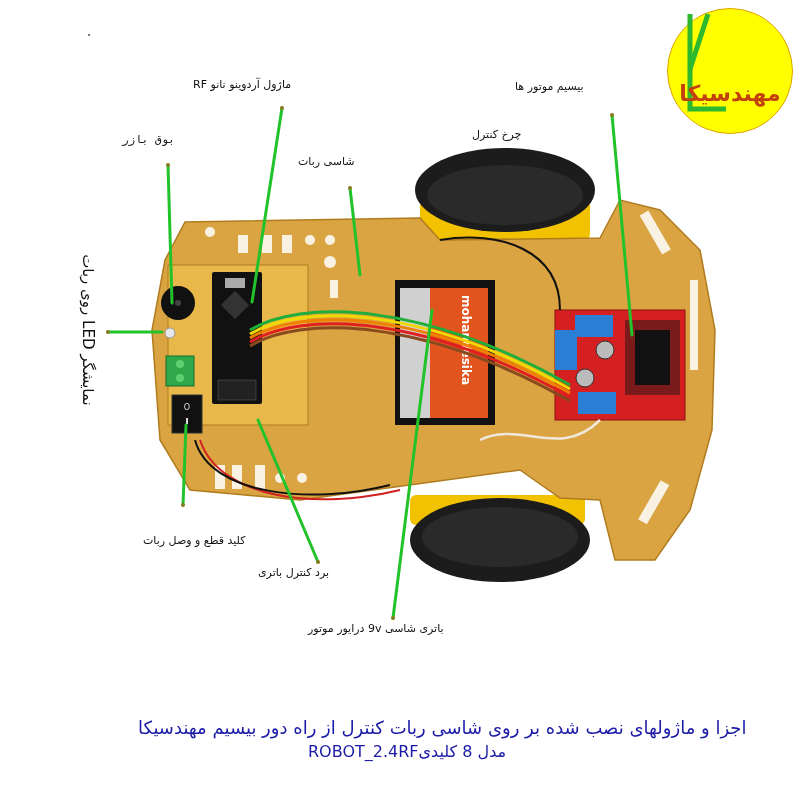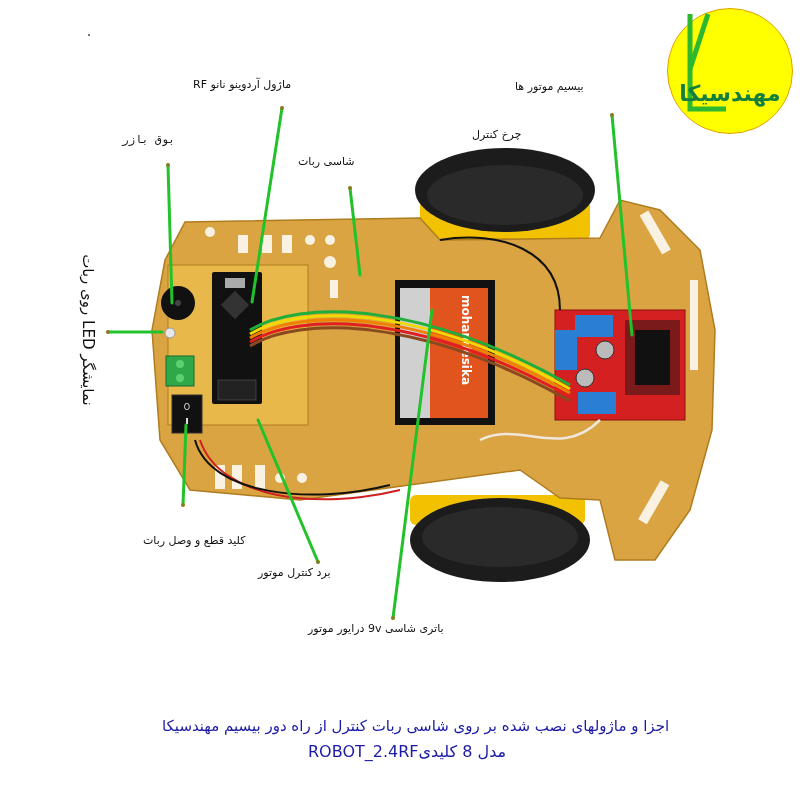--- a/index.html
+++ b/index.html
@@ -1,21 +1,21 @@
 <!DOCTYPE html>
 <html><head>
 <meta charset="utf-8">
 <style>
   html, body { margin:0; padding:0; background:#ffffff; }
   body { width:800px; height:800px; position:relative; overflow:hidden; font-family:"DejaVu Sans", sans-serif; }
   .label { position:absolute; font-size:11px; color:#111; direction:rtl; white-space:nowrap; font-family:"DejaVu Sans", sans-serif; }
   .caption { position:absolute; color:#1a1aa6; direction:rtl; white-space:nowrap; font-family:"DejaVu Sans", sans-serif; }
   svg { position:absolute; left:0; top:0; }
   .logo { position:absolute; left:667px; top:8px; width:124px; height:124px; border-radius:50%; background:#ffff00; border:1px solid #e0a000; }
-  .logo-text { position:absolute; left:0; top:72px; width:124px; text-align:center; font-size:22px; font-weight:bold; color:#15803d; direction:rtl; }
+  .logo-text { position:absolute; left:0; top:72px; width:124px; text-align:center; font-size:22px; font-weight:bold; color:#c2410c; direction:rtl; }
   .vertical { position:absolute; left:88px; top:330px; transform:translate(-50%,-50%) rotate(90deg); font-size:15px; direction:rtl; white-space:nowrap; color:#111; }
   .dot { position:absolute; width:2px; height:2px; background:#777; }
 </style>
 </head>
 <body>
 
 <svg width="800" height="800" viewBox="0 0 800 800">
 
   <g>
     <rect x="420" y="200" width="170" height="40" rx="6" fill="#f2c200"></rect>
@@ -129,17 +129,17 @@
   <div class="logo-text">مهندسیکا</div>
 </div>
 
 <div class="label" style="left:193px; top:78px;">ماژول آردوینو نانو RF</div>
 <div class="label" style="left:515px; top:80px;">بیسیم موتور ها</div>
 <div class="label" style="left:472px; top:128px;">چرخ کنترل</div>
 <div class="label" style="left:122px; top:133px;font-family:Liberation Mono, monospace;">بوق بازر</div>
 <div class="label" style="left:298px; top:155px;">شاسی ربات</div>
 <div class="vertical">نمایشگر LED روی ربات</div>
 <div class="label" style="left:143px; top:515px;margin-top:19px;">کلید قطع و وصل  ربات</div>
-<div class="label" style="left:258px; top:566px;">برد کنترل موتور</div>
+<div class="label" style="left:258px; top:566px;">برد کنترل باتری</div>
 <div class="label" style="left:308px; top:622px;">باتری شاسی 9v درایور موتور</div>
 
-<div class="caption" style="left:162px; top:717px; font-size:15px;">اجزا و ماژولهای نصب شده بر روی شاسی ربات کنترل از راه دور بیسیم مهندسیکا</div>
+<div class="caption" style="left:138px; top:717px; font-size:18px;">اجزا و ماژولهای نصب شده بر روی شاسی ربات کنترل از راه دور بیسیم مهندسیکا</div>
 <div class="caption" style="left:308px; top:742px; font-size:16px;">مدل 8 کلیدیROBOT_2.4RF</div>
 
 </body></html>

